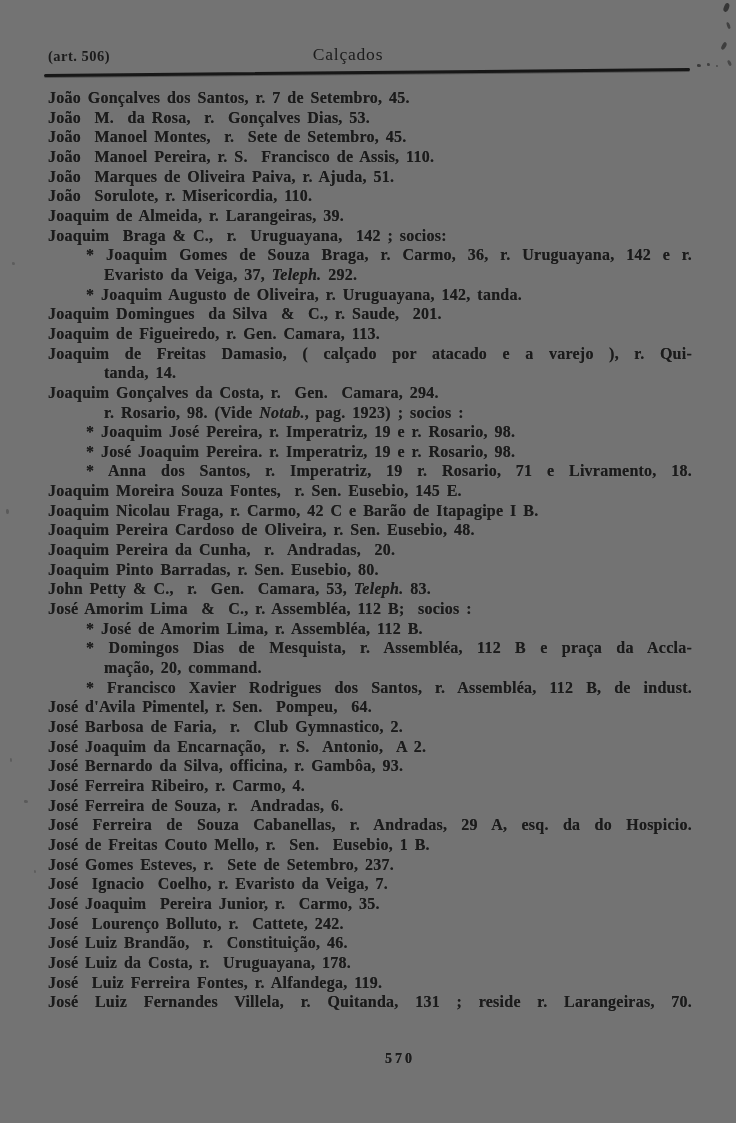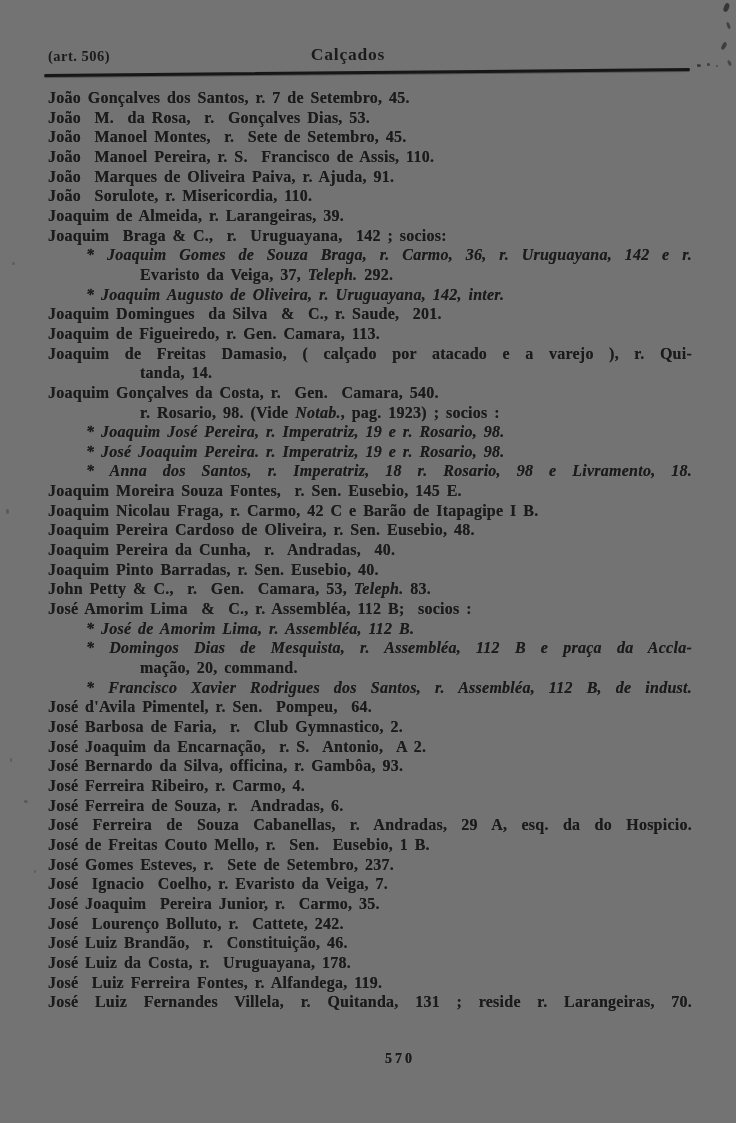--- a/index.html
+++ b/index.html
@@ -25,21 +25,21 @@
     font-weight: bold;
     letter-spacing: 0.5px;
   }
   .header-title {
     position: absolute;
     top: 44px;
     left: 0;
     width: 696px;           
     text-align: center;
     font-size: 17.5px;
-    font-weight: bold;
+    font-weight: normal;
     letter-spacing: 0.8px;
   }
   .header-rule {
     position: absolute;
     top: 71px;
     left: 44px;
     width: 646px;
     height: 3px;
     background: #171717;
     border-radius: 2px;
@@ -57,22 +57,22 @@
     font-size: 16px;
     font-weight: bold;
     line-height: 19.65px;
     padding-left: 48px;
     padding-right: 44px;
     letter-spacing: 0.25px;
     word-spacing: 2.5px;
     white-space: pre-wrap;
     text-shadow: 0 0 0.5px rgba(10,10,10,0.55);
   }
-  .line.indent-1 { padding-left: 86px; font-style: italic; }
-  .line.indent-2 { padding-left: 104px; margin-left: 36px; }
+  .line.indent-1 { padding-left: 86px; }
+  .line.indent-2 { padding-left: 104px; }
   .line.just {
     white-space: normal;
     text-align: justify;
     text-align-last: justify;
   }
   .it { font-style: italic; }
   
   .footer-pageno {
     position: absolute;
     top: 1051px;
@@ -98,41 +98,41 @@
     <span class="header-art">(art. 506)</span>
     <div class="header-title">Calçados</div>
     <div class="header-rule"></div>
   </div>
 
   <div class="body-list" id="directory-list">
       <div class="line indent-0"><span>João Gonçalves dos Santos, r. 7 de Setembro, 45.</span></div>
       <div class="line indent-0"><span>João  M.  da Rosa,  r.  Gonçalves Dias, 53.</span></div>
       <div class="line indent-0"><span>João  Manoel Montes,  r.  Sete de Setembro, 45.</span></div>
       <div class="line indent-0"><span>João  Manoel Pereira, r. S.  Francisco de Assis, 110.</span></div>
-      <div class="line indent-0"><span>João  Marques de Oliveira Paiva, r. Ajuda, 91.</span></div>
+      <div class="line indent-0"><span>João  Marques de Oliveira Paiva, r. Ajuda, 51.</span></div>
       <div class="line indent-0"><span>João  Sorulote, r. Misericordia, 110.</span></div>
       <div class="line indent-0"><span>Joaquim de Almeida, r. Larangeiras, 39.</span></div>
       <div class="line indent-0"><span>Joaquim  Braga &amp; C.,  r.  Uruguayana,  142 ; socios:</span></div>
       <div class="line indent-1 just"><span>* Joaquim Gomes de Souza Braga, r. Carmo, 36, r. Uruguayana, 142 e r.</span></div>
       <div class="line indent-2"><span>Evaristo da Veiga, 37, </span><span class="it">Teleph.</span><span> 292.</span></div>
-      <div class="line indent-1"><span>* Joaquim Augusto de Oliveira, r. Uruguayana, 142, inter.</span></div>
+      <div class="line indent-1"><span>* Joaquim Augusto de Oliveira, r. Uruguayana, 142, tanda.</span></div>
       <div class="line indent-0"><span>Joaquim Domingues  da Silva  &amp;  C., r. Saude,  201.</span></div>
       <div class="line indent-0"><span>Joaquim de Figueiredo, r. Gen. Camara, 113.</span></div>
       <div class="line indent-0 just"><span>Joaquim de Freitas Damasio, ( calçado por atacado e a varejo ), r. Qui-</span></div>
       <div class="line indent-2"><span>tanda, 14.</span></div>
-      <div class="line indent-0"><span>Joaquim Gonçalves da Costa, r.  Gen.  Camara, 540.</span></div>
+      <div class="line indent-0"><span>Joaquim Gonçalves da Costa, r.  Gen.  Camara, 294.</span></div>
       <div class="line indent-2"><span>r. Rosario, 98. (Vide </span><span class="it">Notab.</span><span>, pag. 1923) ; socios :</span></div>
       <div class="line indent-1"><span>* Joaquim José Pereira, r. Imperatriz, 19 e r. Rosario, 98.</span></div>
       <div class="line indent-1"><span>* José Joaquim Pereira. r. Imperatriz, 19 e r. Rosario, 98.</span></div>
-      <div class="line indent-1 just"><span>* Anna dos Santos, r. Imperatriz, 18 r. Rosario, 98 e Livramento, 18.</span></div>
+      <div class="line indent-1 just"><span>* Anna dos Santos, r. Imperatriz, 19 r. Rosario, 71 e Livramento, 18.</span></div>
       <div class="line indent-0"><span>Joaquim Moreira Souza Fontes,  r. Sen. Eusebio, 145 E.</span></div>
       <div class="line indent-0"><span>Joaquim Nicolau Fraga, r. Carmo, 42 C e Barão de Itapagipe I B.</span></div>
       <div class="line indent-0"><span>Joaquim Pereira Cardoso de Oliveira, r. Sen. Eusebio, 48.</span></div>
-      <div class="line indent-0"><span>Joaquim Pereira da Cunha,  r.  Andradas,  40.</span></div>
-      <div class="line indent-0"><span>Joaquim Pinto Barradas, r. Sen. Eusebio, 40.</span></div>
+      <div class="line indent-0"><span>Joaquim Pereira da Cunha,  r.  Andradas,  20.</span></div>
+      <div class="line indent-0"><span>Joaquim Pinto Barradas, r. Sen. Eusebio, 80.</span></div>
       <div class="line indent-0"><span>John Petty &amp; C.,  r.  Gen.  Camara, 53, </span><span class="it">Teleph.</span><span> 83.</span></div>
       <div class="line indent-0"><span>José Amorim Lima  &amp;  C., r. Assembléa, 112 B;  socios :</span></div>
       <div class="line indent-1"><span>* José de Amorim Lima, r. Assembléa, 112 B.</span></div>
       <div class="line indent-1 just"><span>* Domingos Dias de Mesquista, r. Assembléa, 112 B e praça da Accla-</span></div>
       <div class="line indent-2"><span>mação, 20, command.</span></div>
       <div class="line indent-1 just"><span>* Francisco Xavier Rodrigues dos Santos, r. Assembléa, 112 B, de indust.</span></div>
       <div class="line indent-0"><span>José d'Avila Pimentel, r. Sen.  Pompeu,  64.</span></div>
       <div class="line indent-0"><span>José Barbosa de Faria,  r.  Club Gymnastico, 2.</span></div>
       <div class="line indent-0"><span>José Joaquim da Encarnação,  r. S.  Antonio,  A 2.</span></div>
       <div class="line indent-0"><span>José Bernardo da Silva, officina, r. Gambôa, 93.</span></div>

